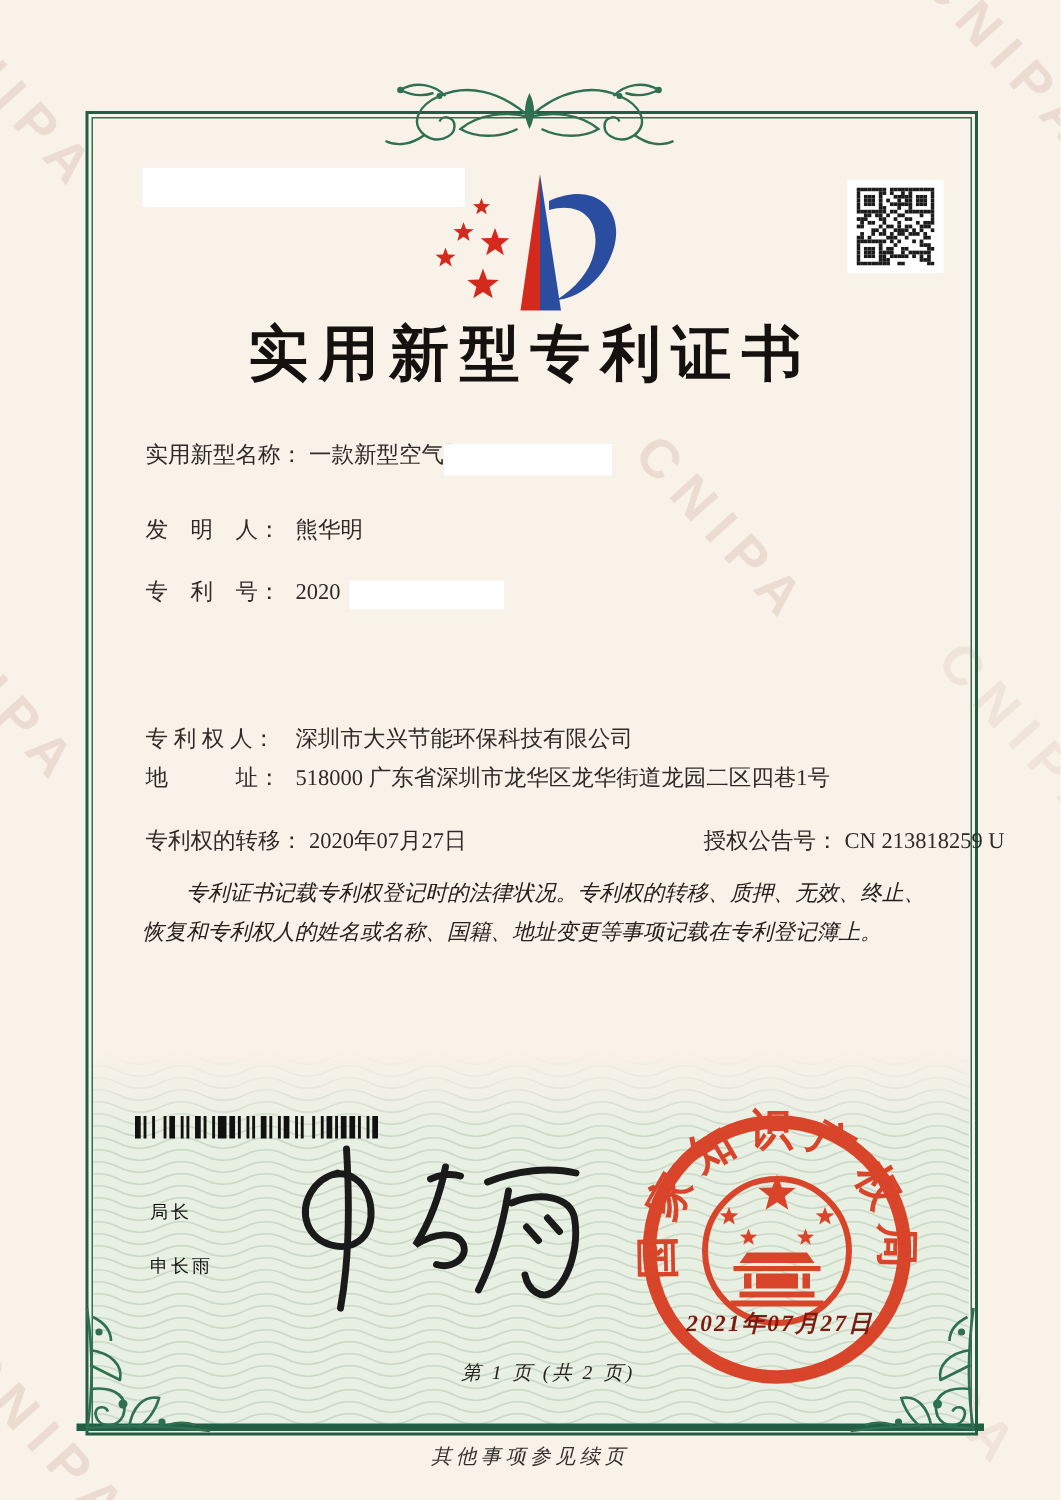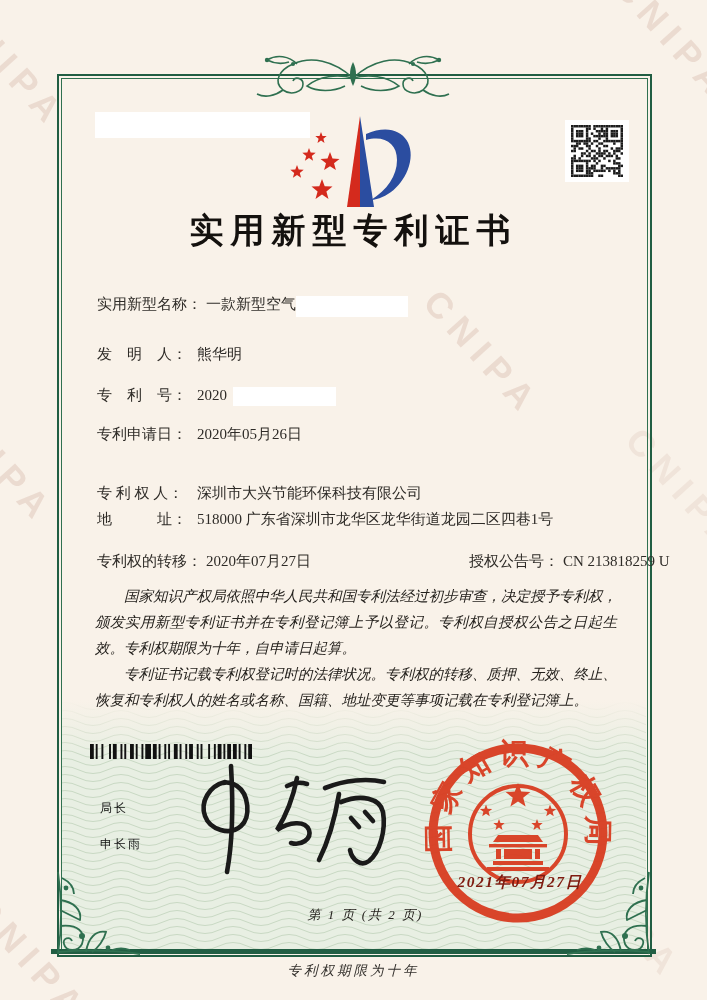--- a/index.html
+++ b/index.html
@@ -13,21 +13,21 @@
   .frame{position:absolute;left:57px;top:74px;width:591px;height:879px;border:2px solid #215e43;}
   .frame-inner{position:absolute;inset:2px;border:1px solid #2f7050;}
   .bottom-bar{position:absolute;left:51px;top:949px;width:605px;height:5px;background:#215e43;}
   
   .band{position:absolute;left:61px;top:700px;width:585px;height:250px;}
   .band-fade{position:absolute;left:61px;top:700px;width:585px;height:55px;
              background:linear-gradient(#f9f2e9,rgba(249,242,233,0));}
   
   .redact{position:absolute;background:#ffffff;}
   .title{position:absolute;left:0;top:208px;width:707px;text-align:center;
-         font-size:34px;font-weight:bold;letter-spacing:7px;color:#14110e;}
+         font-size:40px;font-weight:bold;letter-spacing:7px;color:#14110e;}
   .logo{position:absolute;left:281px;top:110px;}
   .qr{position:absolute;left:565px;top:120px;width:64px;height:62px;background:#fff;
       display:flex;align-items:center;justify-content:center;}
   
   .row{position:absolute;left:97px;font-size:15px;line-height:22px;white-space:nowrap;color:#2e2b27;}
   .flabel{display:inline-block;min-width:96px;}
   .row .val{margin-left:4px;}
   .row2{position:absolute;left:372px;top:0;}
   
   .bodytext{position:absolute;left:95px;top:583px;width:522px;font-size:14.5px;line-height:26px;
@@ -415,39 +415,35 @@
 
   <div class="row" style="top:343px;">
     <span class="flabel">发　明　人：</span><span class="val">熊华明</span>
   </div>
 
   <div class="row" style="top:384px;">
     <span class="flabel">专　利　号：</span><span class="val">2020</span>
   </div>
   <div class="redact" style="left:233px;top:387px;width:103px;height:19px;"></div>
 
-  <div class="row" style="top:423px;">
-    <span class="flabel">专利申请日：</span><span class="val">2020年05月26日</span>
-  </div>
 
   <div class="row" style="top:482px;">
     <span class="flabel">专 利 权 人：</span><span class="val">深圳市大兴节能环保科技有限公司</span>
   </div>
 
   <div class="row" style="top:508px;">
     <span class="flabel">地　　　址：</span><span class="val">518000  广东省深圳市龙华区龙华街道龙园二区四巷1号</span>
   </div>
 
   <div class="row" style="top:550px;width:515px;">
     <span><span class="flabel">专利权的转移：</span><span class="val">2020年07月27日</span></span>
     <span class="row2"><span>授权公告号：</span><span class="val">CN 213818259 U</span></span>
   </div>
 
   <div class="bodytext">
-    <p>国家知识产权局依照中华人民共和国专利法经过初步审查，决定授予专利权，颁发实用新型专利证书并在专利登记簿上予以登记。专利权自授权公告之日起生效。专利权期限为十年，自申请日起算。</p>
     <p>专利证书记载专利权登记时的法律状况。专利权的转移、质押、无效、终止、恢复和专利权人的姓名或名称、国籍、地址变更等事项记载在专利登记簿上。</p>
   </div>
 
   <svg id="bcsvg" class="barcode" width="162" height="16">
       <rect x="0.00" y="0" width="3.81" height="15" fill="#111"></rect>
       <rect x="5.72" y="0" width="1.91" height="15" fill="#111"></rect>
       <rect x="11.44" y="0" width="1.91" height="15" fill="#111"></rect>
       <rect x="19.06" y="0" width="1.91" height="15" fill="#111"></rect>
       <rect x="22.87" y="0" width="3.81" height="15" fill="#111"></rect>
       <rect x="30.49" y="0" width="1.91" height="15" fill="#111"></rect>
@@ -516,15 +512,15 @@
         <rect x="112" y="111" width="5" height="10"></rect>
         <rect x="81" y="111" width="28" height="10"></rect>
         <rect x="70" y="123" width="50" height="4"></rect>
         <rect x="64" y="129" width="62" height="4"></rect>
       </g>
     </g>
   </svg>
   <div class="seal-date">2021年07月27日</div>
 
   <div class="pageno">第 1 页 (共 2 页)</div>
-  <div class="note">专利权期限为十年</div>
+  <div class="note">其他事项参见续页</div>
 
 </div>
 
 </body></html>

